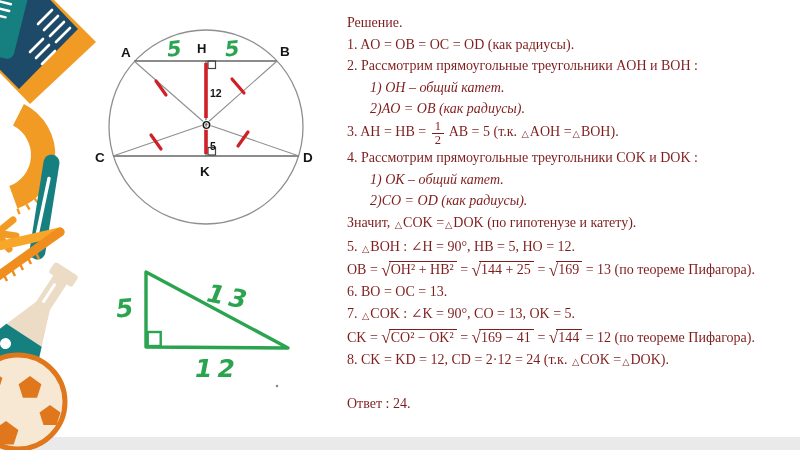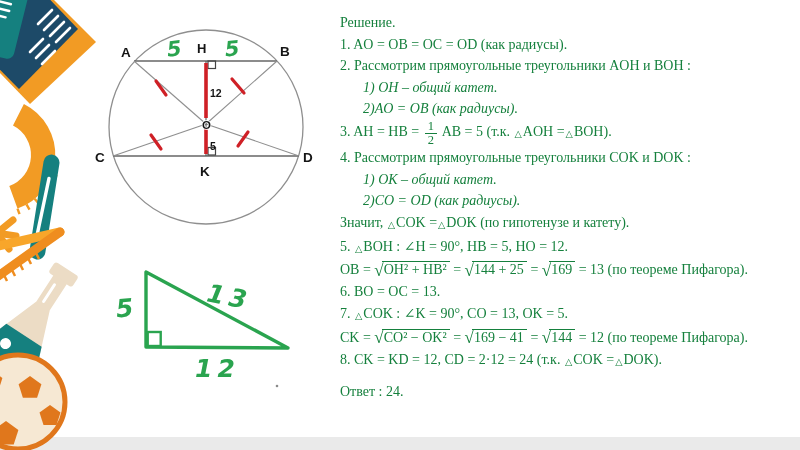--- a/index.html
+++ b/index.html
@@ -2,24 +2,24 @@
 <html><head>
 <meta charset="utf-8">
 <style>
   html,body{margin:0;padding:0;}
   .page{position:relative;width:800px;height:450px;background:#ffffff;overflow:hidden;
         font-family:"Liberation Serif","DejaVu Serif","DejaVu Sans",serif;}
   .bottom-bar{position:absolute;left:0;bottom:0;width:800px;height:13px;background:#eaeaea;z-index:1;}
   .decor{position:absolute;left:0;top:0;width:100px;height:450px;z-index:2;}
   .diagram{position:absolute;left:95px;top:10px;width:230px;height:230px;z-index:3;}
   .sketch{position:absolute;left:90px;top:250px;width:230px;height:150px;z-index:3;}
-  .solution{position:absolute;left:340px;top:12px;z-index:3;color:#15803d;}
+  .solution{position:absolute;left:347px;top:12px;z-index:3;color:#7f1d1d;}
   .sline{font-size:14px;line-height:21.6px;white-space:nowrap;}
   .indent{padding-left:23px;font-style:italic;}
-  .answer{margin-top:8px;}
+  .answer{margin-top:20px;}
   .tri{font-family:"DejaVu Sans",sans-serif;font-size:9.5px;vertical-align:-1px;margin:0 1px;}
   .frac{display:inline-block;vertical-align:-0.62em;text-align:center;line-height:1.05;
         font-size:12.5px;margin:0 2px;}
   .fnum{display:block;border-bottom:1px solid currentColor;padding:0 3px;}
   .fden{display:block;padding:0 3px;}
   .sqrt{display:inline-block;white-space:nowrap;text-align:center;}
   .rsym{font-size:1.22em;vertical-align:-0.1em;margin-right:-2px;}
   .rbody{display:inline-block;border-top:1.3px solid currentColor;padding:0 3px 0 2px;line-height:1.2;}
   .dlabel{font-family:"Liberation Sans","DejaVu Sans",sans-serif;font-weight:700;fill:#151515;}
   .hand{font-family:"DejaVu Sans",sans-serif;font-style:italic;font-weight:700;}

